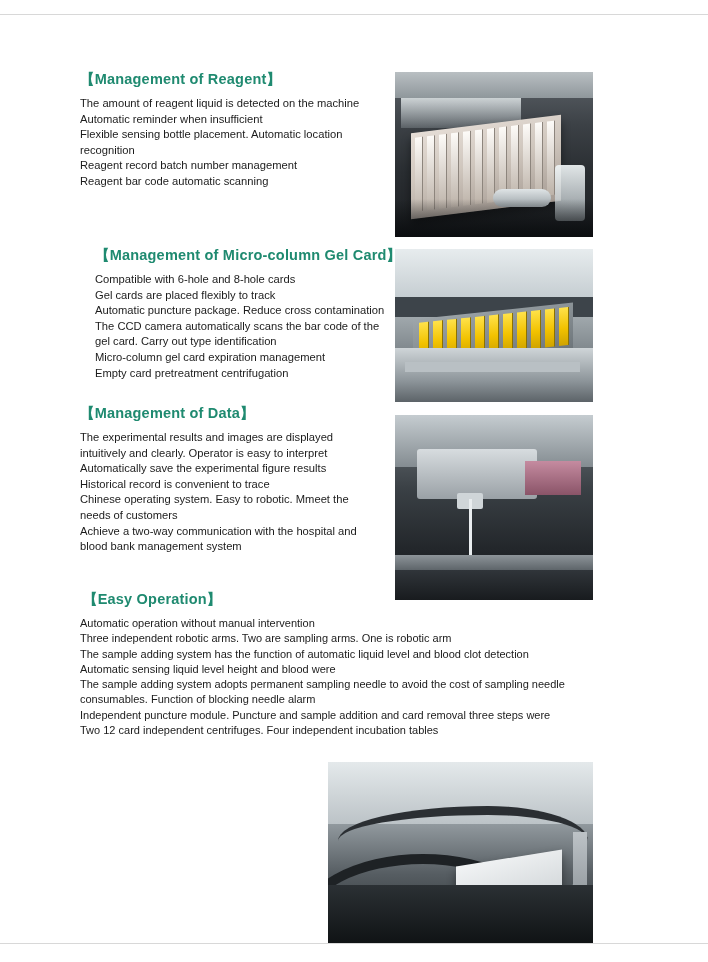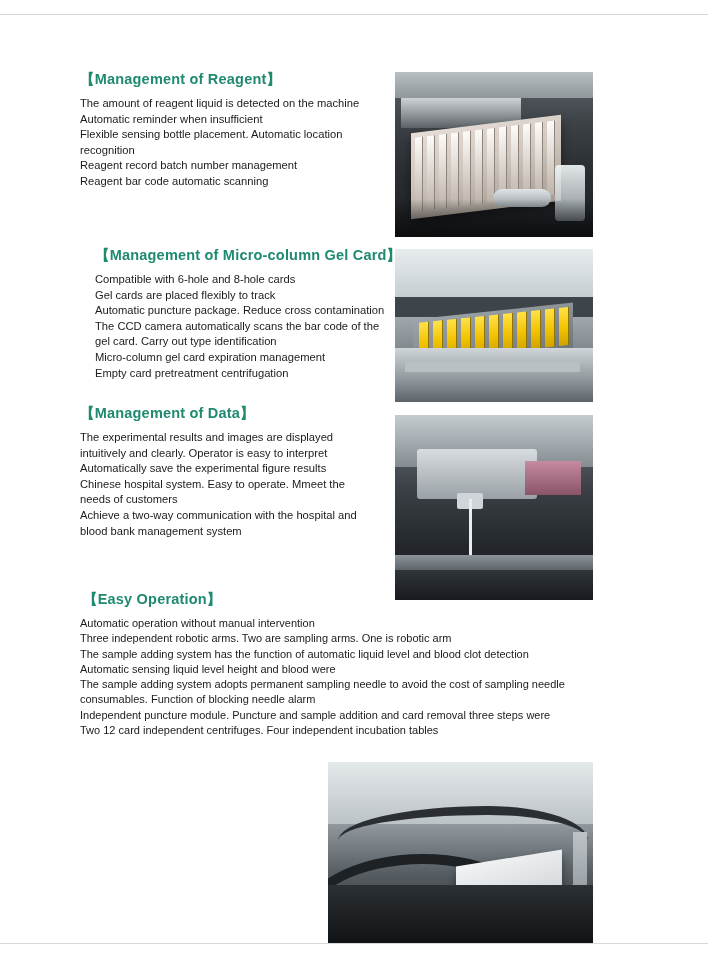--- a/index.html
+++ b/index.html
@@ -316,21 +316,22 @@
         <div class="gc-base"></div>
       </div>
     </div>
 
     <div class="section" id="sec-data">
       <h2 class="sec-title">【Management of Data】</h2>
       <div class="sec-lines">
         <p class="ln">The experimental results and images are displayed</p>
         <p class="ln">intuitively and clearly. Operator is easy to interpret</p>
         <p class="ln">Automatically save the experimental figure results</p>
-        <p class="ln">Chinese hospital system. Easy to operate. Mmeet the</p>
+        <p class="ln">Historical record is convenient to trace</p>
+        <p class="ln">Chinese operating system. Easy to robotic. Mmeet the</p>
         <p class="ln">needs of customers</p>
         <p class="ln">Achieve a two-way communication with the hospital and</p>
         <p class="ln">blood bank management system</p>
       </div>
     </div>
 
     <div class="photo" id="photo-data">
       <div class="ph-inner">
         <div class="dt-bg"></div>
         <div class="dt-top"></div>

